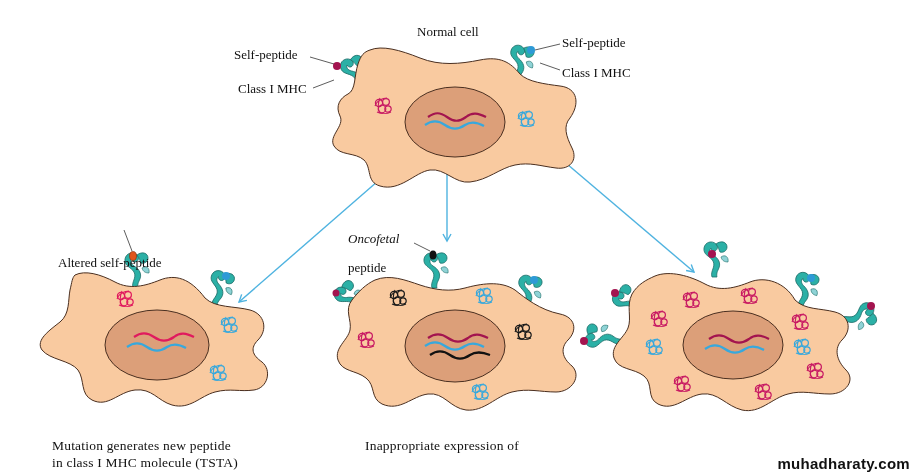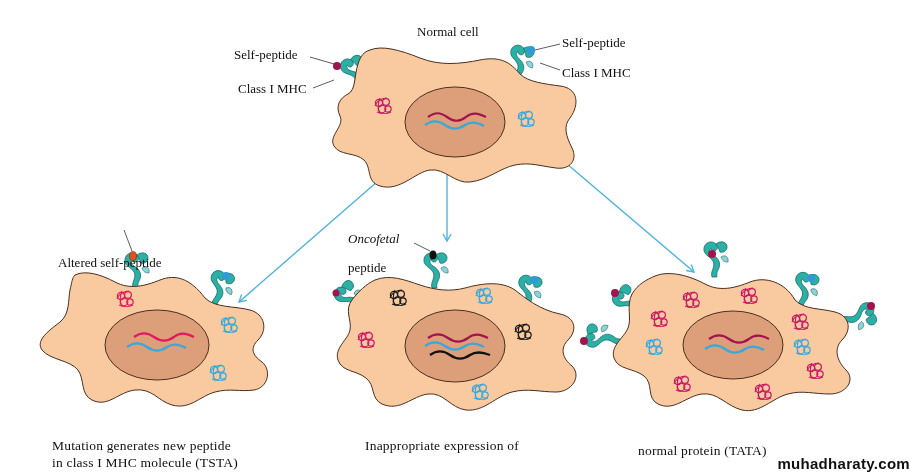--- a/index.html
+++ b/index.html
@@ -219,16 +219,15 @@
 <div class="cap" style="left:52px; top:420px;">
   <span>Mutation generates new peptide</span>
   <span>in class I MHC molecule (TSTA)</span>
 </div>
 
 <div class="cap" style="left:365px; top:420px;">
   <span>Inappropriate expression of</span>
 </div>
 
 <div class="cap" style="left:638px; top:425px;">
-  <span>normal protein (TATA)</span>
 </div>
 
 <div class="watermark">muhadharaty.com</div>
 
 </body></html>

